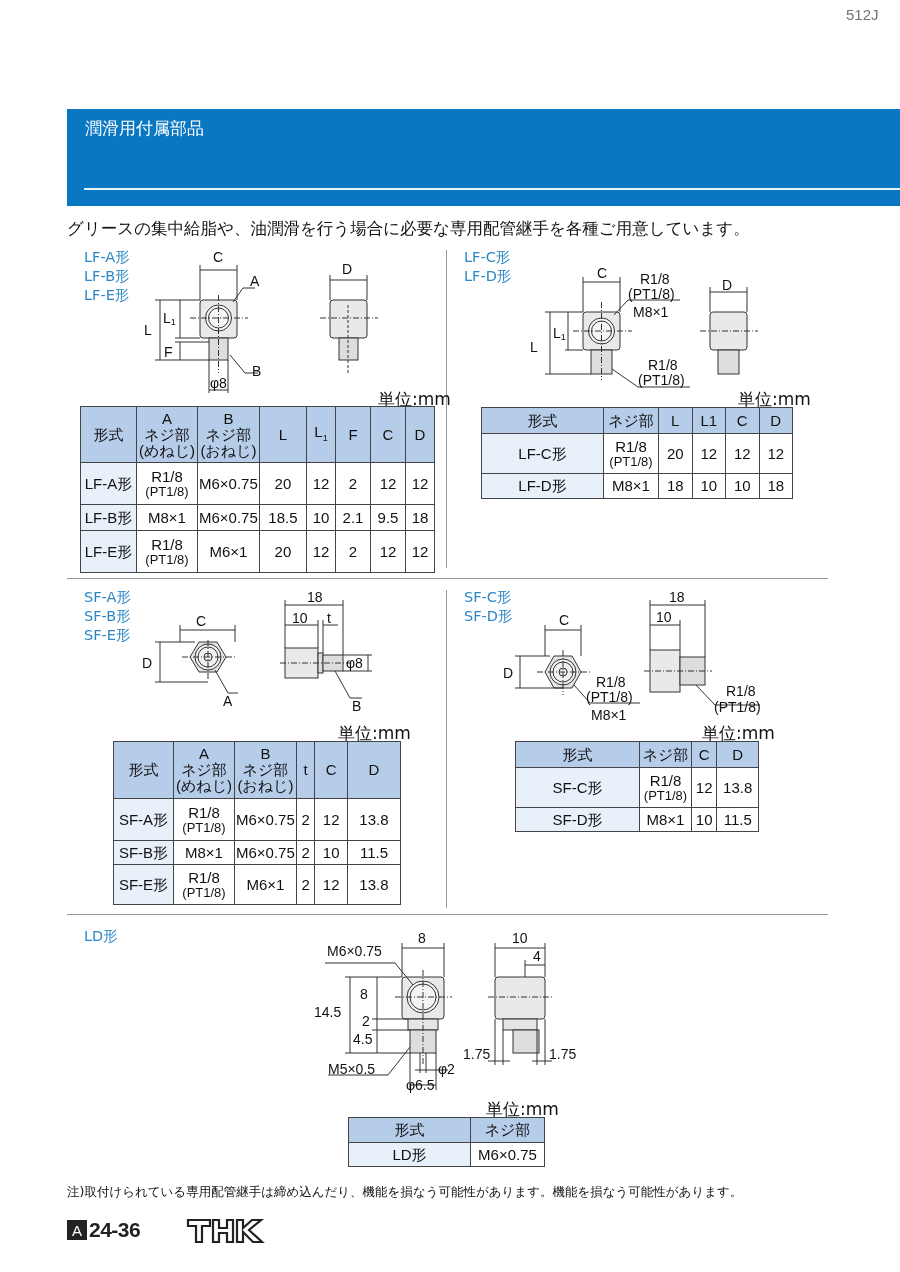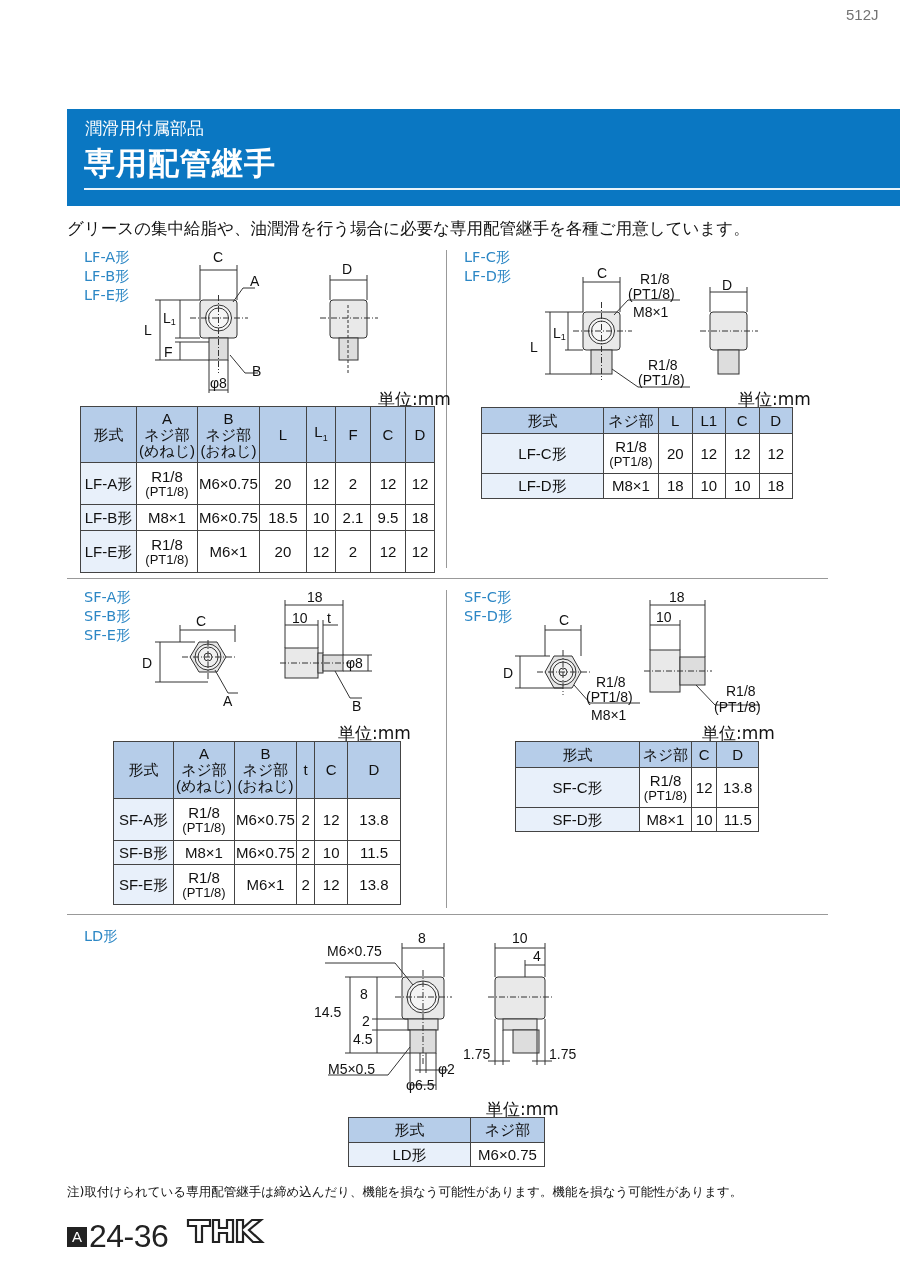--- a/index.html
+++ b/index.html
@@ -18,32 +18,31 @@
   .vr{width:1px;background:#999;}
   table.spec{border-collapse:collapse;font-family:"Liberation Sans",sans-serif;color:#111;}
   table.spec td{border:1.5px solid #444;text-align:center;vertical-align:middle;padding:0 1px;font-size:15px;line-height:16px;}
   table.spec thead td{background:#b6cde9;}
   table.spec td.first{background:#e8f0fa;}
   .small{font-size:13px;line-height:14px;}
   .tiny{font-size:13px;}
   .note{left:67px;top:1184px;font-size:12.5px;color:#111;white-space:nowrap;}
   .pgnum{left:67px;top:1218px;display:flex;align-items:center;}
   .pgnum .abox{width:20px;height:20px;background:#222;color:#fff;font-size:15px;display:flex;align-items:center;justify-content:center;font-family:"Liberation Sans",sans-serif;}
-  .pgnum .num{font-size:32px;font-weight:normal;margin-left:2px;font-family:"Liberation Sans",sans-serif;letter-spacing:-0.5px;}
+  .pgnum .num{font-size:21px;font-weight:bold;margin-left:2px;font-family:"Liberation Sans",sans-serif;letter-spacing:-0.5px;}
   .logo{left:186px;top:1217px;}
   svg text{font-family:"Liberation Sans",sans-serif;fill:#111;}
 </style>
 </head>
 <body>
 
 <div class="abs pageid">512J</div>
 
 <div class="abs banner">
   <div class="sub">潤滑用付属部品</div>
-  <div class="title">専用配管継手</div>
   <div class="rule"></div>
 </div>
 
 <div class="abs intro">グリースの集中給脂や、油潤滑を行う場合に必要な専用配管継手を各種ご用意しています。</div>
 
 <div class="abs vr" style="left:446px;top:250px;height:318px;"></div>
 <div class="abs hr" style="left:67px;top:578px;width:761px;"></div>
 <div class="abs vr" style="left:446px;top:590px;height:318px;"></div>
 <div class="abs hr" style="left:67px;top:914px;width:761px;"></div>
 

